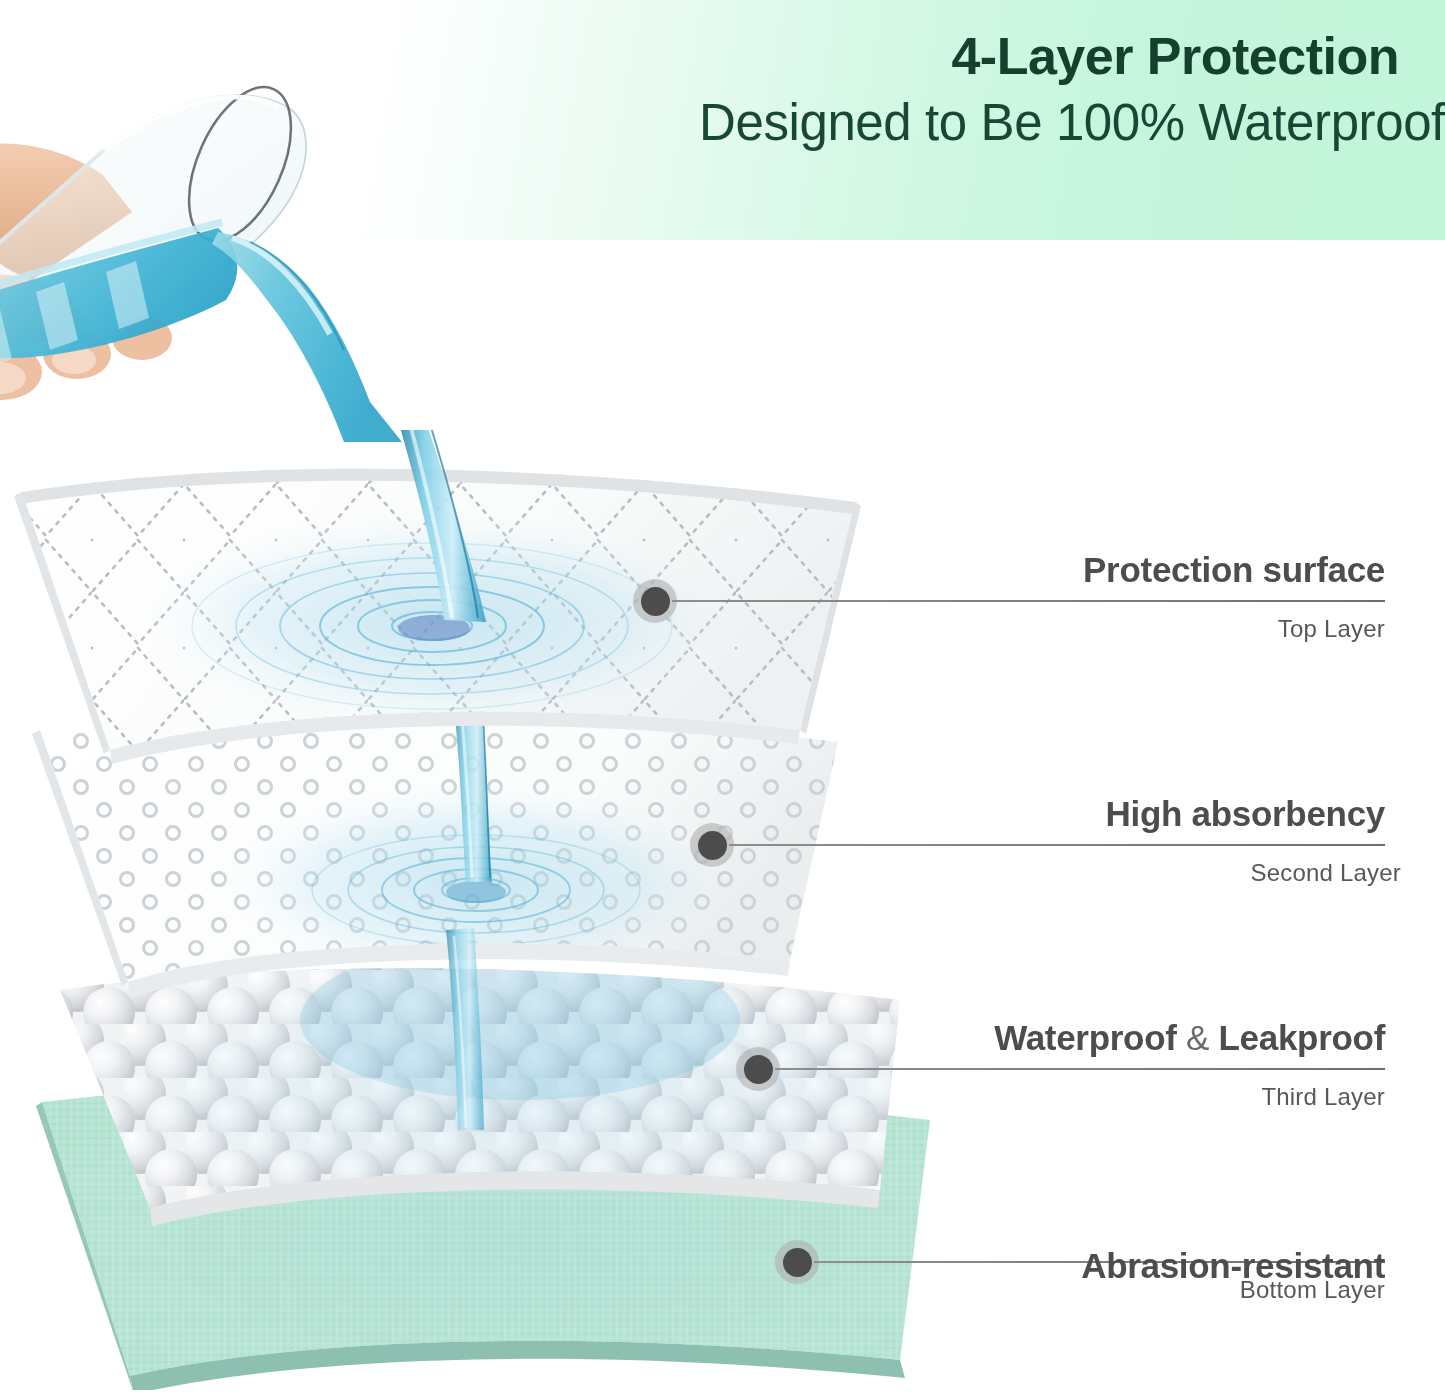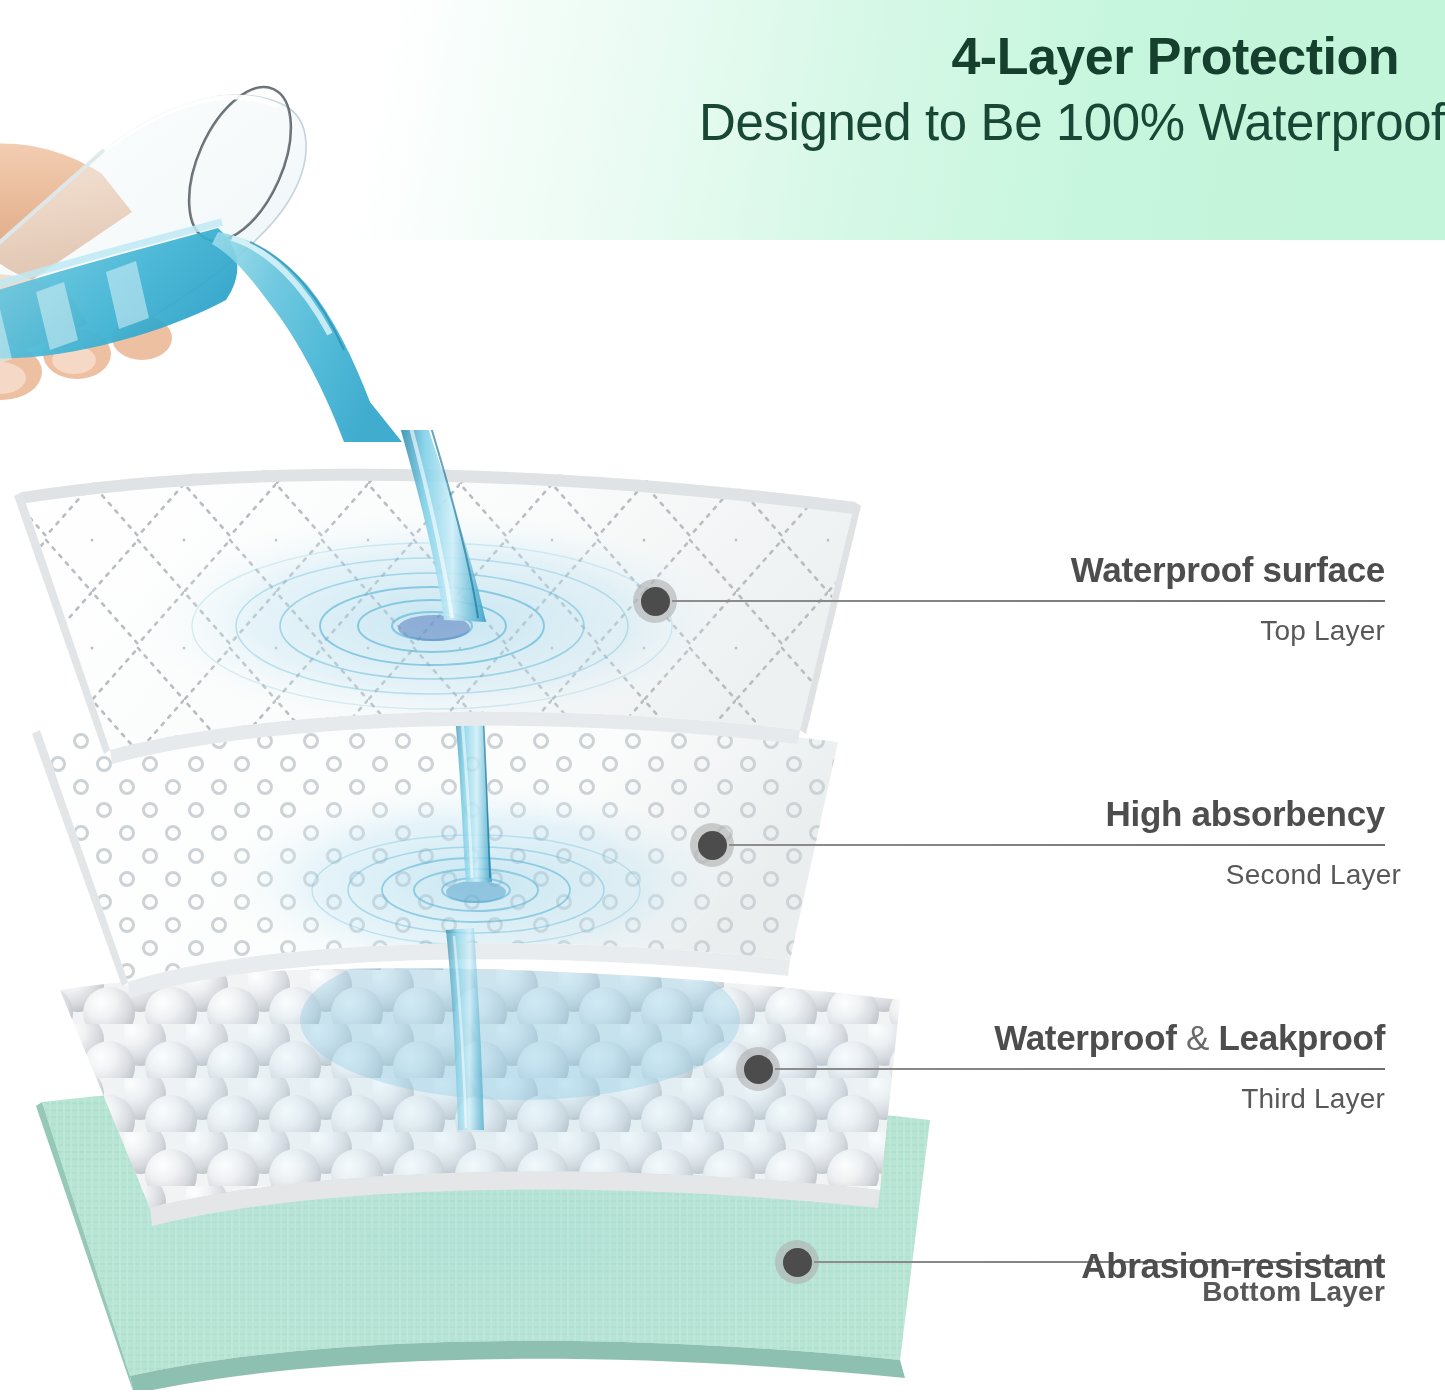--- a/index.html
+++ b/index.html
@@ -56,21 +56,21 @@
     background:#4c4c4c;
   }
   .callout .title{
     position:absolute; right:0; text-align:right;
     font-size:35px; font-weight:bold; color:#4d4d4d;
     letter-spacing:-0.3px; white-space:nowrap; line-height:1;
   }
   .callout .title .amp{ font-weight:300; color:#6a6a6a; }
   .callout .sub{
     position:absolute; right:0; text-align:right;
-    font-size:28px; font-weight:300; color:#585858;
+    font-size:24px; font-weight:300; color:#585858;
     letter-spacing:.2px; white-space:nowrap; line-height:1;
   }
 </style>
 </head>
 <body>
 
 <div id="stage">
 
   <div class="header-band"></div>
 
@@ -316,21 +316,21 @@
         <path d="M430 -6 C 452 66, 470 132, 478 188" fill="none" stroke="#15739a" stroke-width="2" opacity=".65"></path>
       </g>
     </svg>
   </div>
 
   <div class="callout" style="left:0; top:0; width:1445px; height:1399px;">
     <div class="dot" style="left:633px; top:579px;">
         <i></i>
       </div>
     <div class="line" style="left:672px; top:600px; width:713px;"></div>
-    <div class="title" style="right:60px; top:552px;">Waterproof surface</div>
+    <div class="title" style="right:60px; top:552px;">Protection surface</div>
     <div class="sub" style="right:60px; top:617px;">Top Layer</div>
   </div>
 
   <div class="callout" style="left:0; top:0; width:1445px; height:1399px;">
     <div class="dot" style="left:690px; top:823px;">
         <i></i>
       </div>
     <div class="line" style="left:729px; top:844px; width:656px;"></div>
     <div class="title" style="right:60px; top:796px;">High absorbency</div>
     <div class="sub" style="right:44px; top:861px;">Second Layer</div>
@@ -348,16 +348,16 @@
     </div>
     <div class="sub" style="right:60px; top:1085px;">Third Layer</div>
   </div>
 
   <div class="callout" style="left:0; top:0; width:1445px; height:1399px;">
     <div class="dot" style="left:775px; top:1240px;">
         <i></i>
       </div>
     <div class="line" style="left:814px; top:1261px; width:571px;"></div>
     <div class="title" style="right:60px; top:1248px;">Abrasion-resistant</div>
-    <div class="sub" style="right:60px; top:1278px;font-weight:bold;">Bottom Layer</div>
+    <div class="sub" style="right:60px; top:1278px;">Bottom Layer</div>
   </div>
 
 </div>
 
 </body></html>

